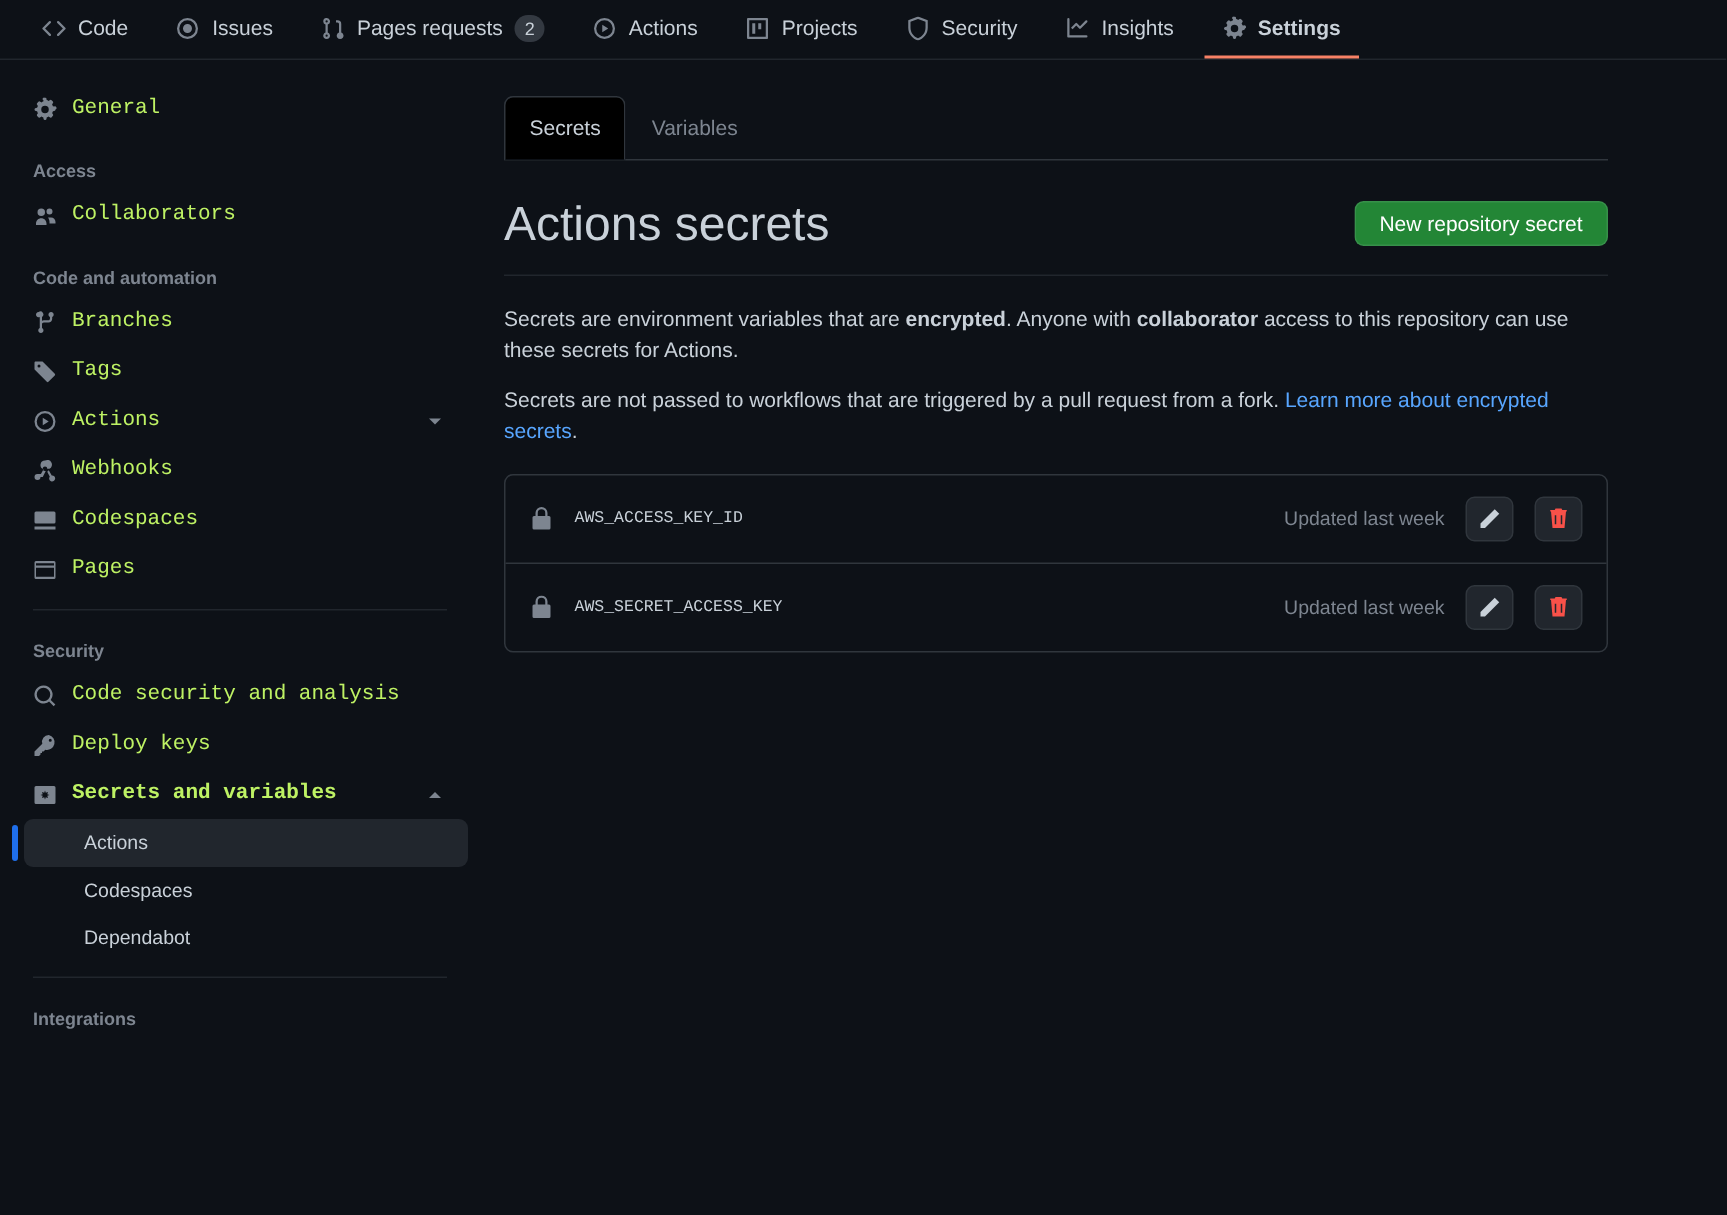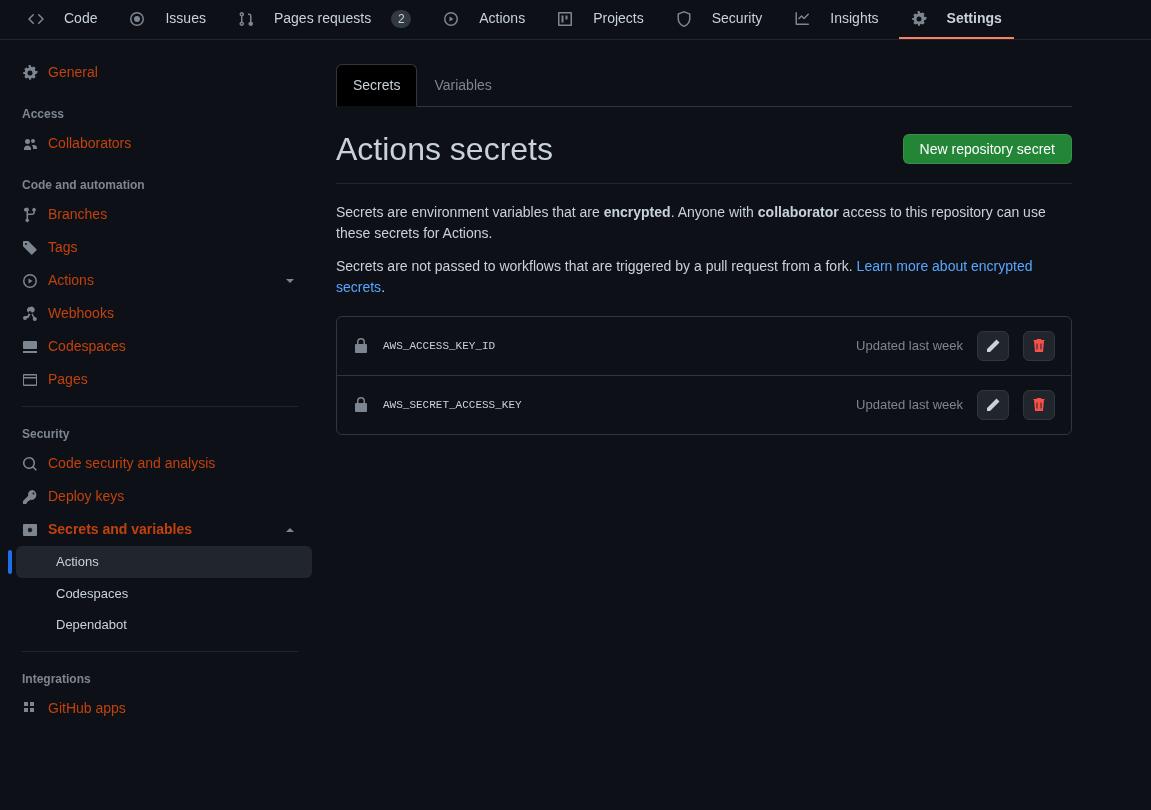--- a/index.html
+++ b/index.html
@@ -13,21 +13,21 @@
 .topnav {
   display: flex;
   border-bottom: 1px solid #21262d;
   padding: 0 16px;
   gap: 8px;
 }
 .topnav-item {
   display: flex;
   align-items: center;
   padding: 8px 12px;
-  gap: 20px;
+  gap: 8px;
   color: #c9d1d9;
   text-decoration: none;
   border-bottom: 2px solid transparent;
   cursor: pointer;
 }
 .topnav-item.active {
   border-bottom-color: #f78166;
   font-weight: 600;
 }
 .topnav-item svg { fill: #7d8590; }
@@ -45,21 +45,22 @@
   width: 320px;
   padding: 16px 8px;
 }
 .sidebar-item {
   display: flex;
   align-items: center;
   gap: 10px;
   padding: 6px 14px;
   border-radius: 6px;
   cursor: pointer;
-  color: #c2410c;
+  color: #bef264;
+  font-family: Liberation Mono, monospace;
 }
 .sidebar-item svg { fill: #7d8590; flex-shrink: 0; }
 .sidebar-heading {
   font-size: 12px;
   font-weight: 600;
   color: #7d8590;
   padding: 8px 14px 4px;
   margin-top: 8px;
 }
 .sidebar-sep {
@@ -316,26 +317,20 @@
     <div class="sidebar-subitem">
       <span>Codespaces</span>
     </div>
     <div class="sidebar-subitem">
       <span>Dependabot</span>
     </div>
 
     <hr class="sidebar-sep">
 
     <div class="sidebar-heading">Integrations</div>
-    <div class="sidebar-item">
-      <svg width="16" height="16" viewBox="0 0 16 16">
-          <path d="M2 2h4v4H2zm6 0h4v4H8zM2 8h4v4H2zm6 0h4v4H8z"></path>
-        </svg>
-      <span>GitHub apps</span>
-    </div>
   </aside>
 
   <main class="main">
     <div class="tabs">
       <div class="tab active">Secrets</div>
       <div class="tab">Variables</div>
     </div>
 
     <div class="heading-row">
       <h2>Actions secrets</h2>

